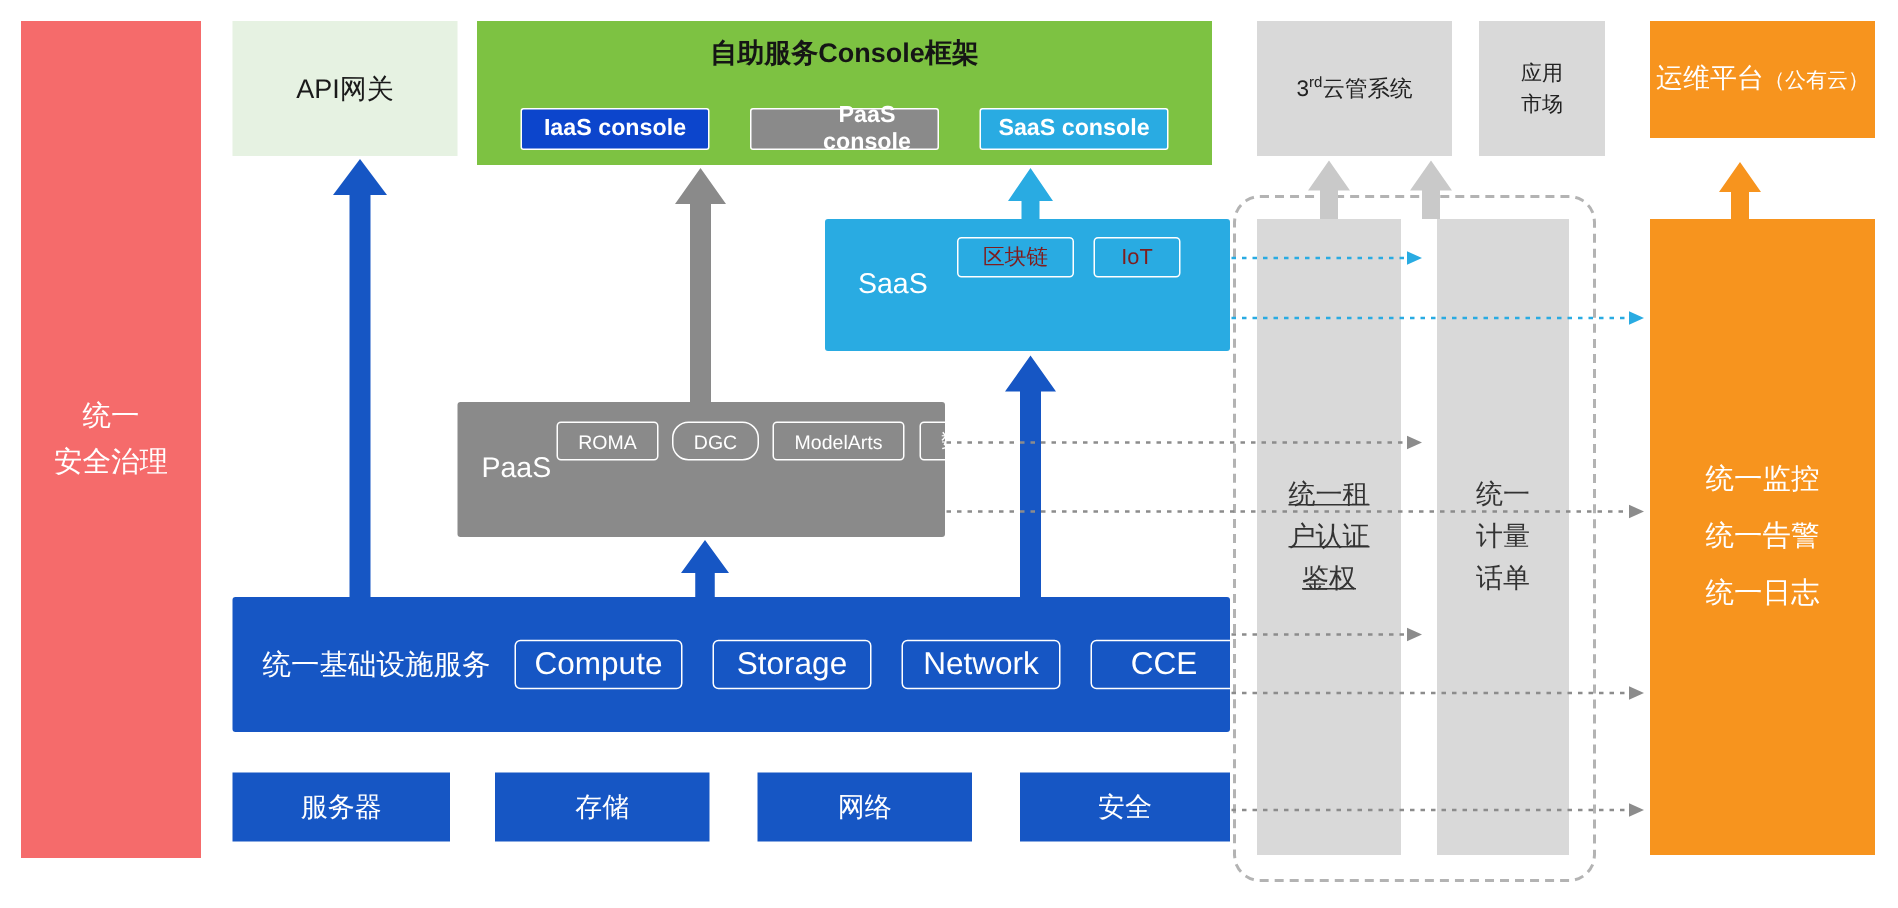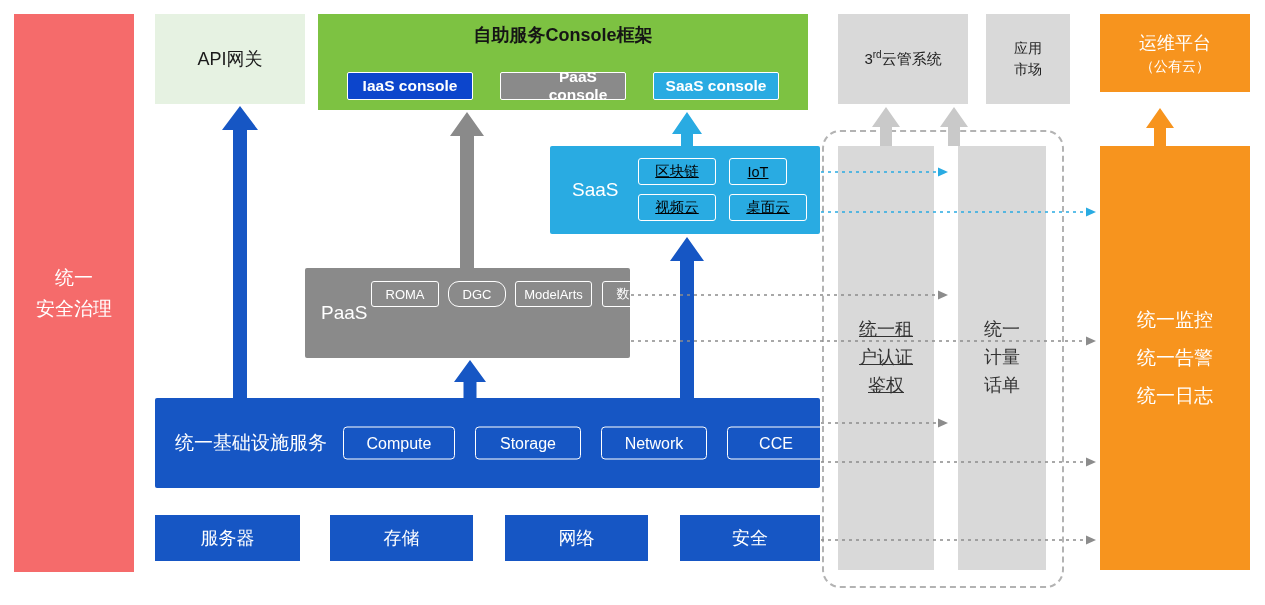--- a/index.html
+++ b/index.html
@@ -16,45 +16,45 @@
   .console{left:318px;top:14px;width:490px;height:96px;background:#7DC242;font-weight:bold;}
   .console-title{position:absolute;top:9px;left:0;right:0;text-align:center;color:#151515;font-size:18px;}
   .console-row{position:absolute;top:58px;left:0;right:0;display:flex;justify-content:center;gap:27px;}
   .chip-console{width:126px;height:28px;display:flex;align-items:center;justify-content:center;color:#fff;font-size:15.5px;border:1px solid #fff;border-radius:2px;box-sizing:border-box;}
   .chip-iaas{background:#0C45CC;}
   .chip-cpaas{background:#8A8A8A;padding-left:30px;}
   .chip-csaas{background:#29ABE2;}
   .third{left:838px;top:14px;width:130px;height:90px;background:#D9D9D9;color:#222;font-size:15px;}
   .third sup{font-size:10px;}
   .market{left:986px;top:14px;width:84px;height:90px;background:#D9D9D9;color:#222;font-size:14px;line-height:1.5;}
-  .ops{left:1100px;top:14px;width:150px;height:78px;background:#F7941E;color:#fff;flex-direction:column;}
+  .ops{left:1100px;top:14px;width:150px;height:78px;background:#F7941E;color:#fff;flex-direction:row;}
   .ops-l1{font-size:18px;line-height:1.4;}
   .ops-l2{font-size:14px;line-height:1.3;}
 
   
   .saas{left:550px;top:146px;width:270px;height:88px;background:#29ABE2;border-radius:2px;}
   .saas-label{position:absolute;left:22px;top:50%;transform:translateY(-50%);color:#fff;font-size:19px;}
   .saas-grid{position:absolute;left:88px;top:12px;display:flex;flex-direction:column;gap:9px;}
   .saas-row{display:flex;gap:13px;}
-  .chip-w{height:27px;display:flex;align-items:center;justify-content:center;color:#000000;font-size:14.5px;border:1.5px solid #fff;border-radius:3px;box-sizing:border-box;text-decoration:underline;}
+  .chip-w{height:27px;display:flex;align-items:center;justify-content:center;color:#7f1d1d;font-size:14.5px;border:1.5px solid #fff;border-radius:3px;box-sizing:border-box;}
   .w78{width:78px;} .w58{width:58px;}
 
   
   .paas{left:305px;top:268px;width:325px;height:90px;background:#8A8A8A;border-radius:2px;}
   .paas-label{position:absolute;left:16px;top:50%;transform:translateY(-50%);color:#fff;font-size:19px;}
   .paas-grid{position:absolute;left:66px;top:13px;display:flex;flex-direction:row;gap:10px;}
   .paas-row{display:flex;gap:9px;}
   .chip-p{height:26px;display:flex;align-items:center;justify-content:center;color:#fff;font-size:13px;border:1.5px solid #fff;border-radius:3px;box-sizing:border-box;}
-  .pw68{width:68px;} .pw58{width:58px;border-radius:11px;} .pw88{width:77px;}
+  .pw68{width:68px;} .pw58{width:58px;border-radius:11px;} .pw88{width:88px;}
 
   
   .infra{left:155px;top:398px;width:665px;height:90px;background:#1656C4;border-radius:2px;}
   .infra-label{position:absolute;left:20px;top:50%;transform:translateY(-50%);color:#fff;font-size:19px;}
   .infra-row{position:absolute;left:188px;top:50%;transform:translateY(-50%);display:flex;gap:20px;}
-  .chip-i{height:33px;display:flex;align-items:center;justify-content:center;color:#fff;font-size:16px;border:1.5px solid #fff;border-radius:4px;box-sizing:border-box;}
+  .chip-i{height:33px;display:flex;align-items:center;justify-content:center;color:#fff;font-size:21px;border:1.5px solid #fff;border-radius:4px;box-sizing:border-box;}
   .iw112{width:112px;} .iw106{width:106px;} .iw98{width:98px;}
 
   
   .hw{top:515px;height:46px;background:#1656C4;color:#fff;font-size:18px;}
   .hw1{left:155px;width:145px;} .hw2{left:330px;width:143px;} .hw3{left:505px;width:143px;} .hw4{left:680px;width:140px;}
 
   
   .shared{left:822px;top:130px;width:242px;height:458px;border:2px dashed #B3B3B3;border-radius:18px;background:transparent;}
   .col{background:#D9D9D9;color:#333;font-size:18px;line-height:1.55;}
   .auth{left:838px;top:146px;width:96px;height:424px;text-decoration:underline;}
@@ -93,24 +93,20 @@
     <div class="ops-l1">运维平台</div>
     <div class="ops-l2">（公有云）</div>
   </div>
 
   <div class="b saas">
     <div class="saas-label">SaaS</div>
     <div class="saas-grid">
       <div class="saas-row">
         <div class="chip-w w78">区块链</div>
         <div class="chip-w w58">IoT</div>
-      </div>
-      <div class="saas-row">
-        <div class="chip-w w78">视频云</div>
-        <div class="chip-w w78">桌面云</div>
       </div>
     </div>
   </div>
 
   <div class="b paas">
     <div class="paas-label">PaaS</div>
     <div class="paas-grid">
       <div class="paas-row">
         <div class="chip-p pw68">ROMA</div>
         <div class="chip-p pw58">DGC</div>

